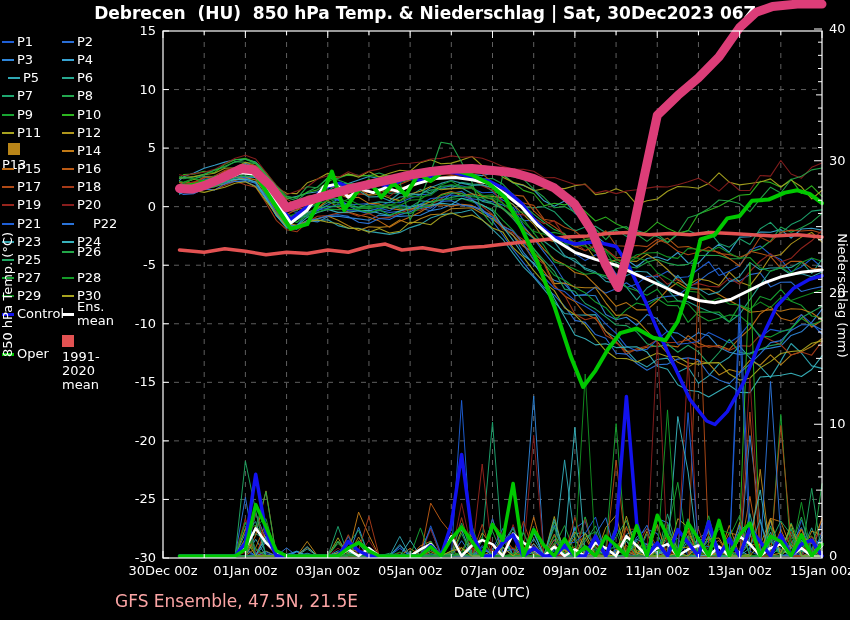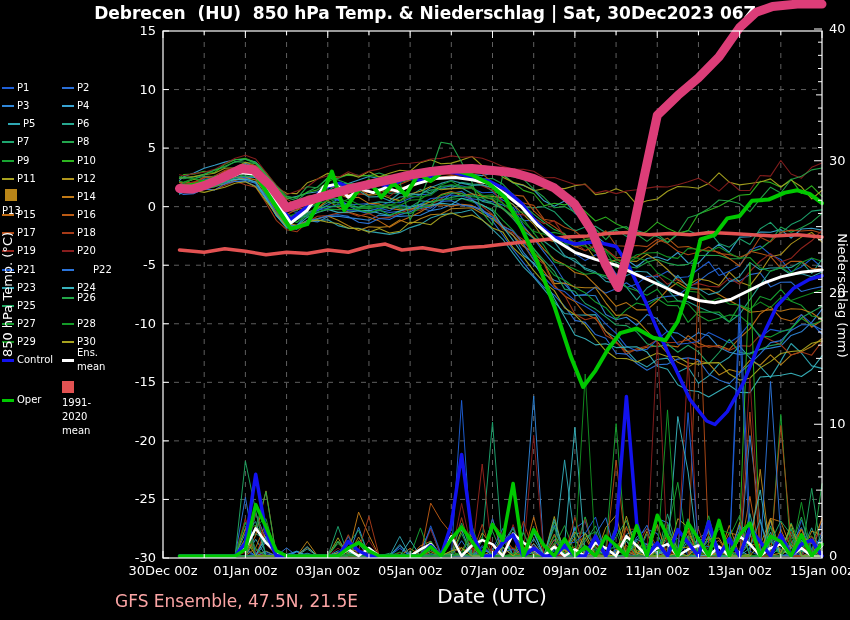--- a/index.html
+++ b/index.html
@@ -1,30 +1,30 @@
 <!DOCTYPE html>
 <html><head>
 <meta charset="utf-8">
 <style>
   html,body{margin:0;padding:0;background:#000;}
   #figure{position:relative;width:850px;height:620px;background:#000;overflow:hidden;
           font-family:"DejaVu Sans","Liberation Sans",sans-serif;color:#fff;}
   #chart-title{position:absolute;left:0;right:0;top:3px;text-align:center;
                font-size:17px;font-weight:bold;white-space:pre;color:#fff;}
-  #legend{position:absolute;left:0;top:0;width:120px;height:380px;font-size:10px;margin-top:46px;}
+  #legend{position:absolute;left:0;top:0;width:120px;height:380px;font-size:13px;}
   .leg-item{position:absolute;display:flex;align-items:center;gap:3px;height:16px;}
   .leg-item.wrap{align-items:flex-start;height:auto;}
   .leg-swatch{display:inline-block;width:12px;flex:0 0 12px;}
   .leg-label{color:#fff;line-height:14px;}
   #svgwrap{position:absolute;left:0;top:0;}
   .axis-title{position:absolute;font-size:13px;color:#fff;text-align:center;width:240px;}
   #ylabel-left{left:-113px;top:287px;transform:rotate(-90deg);}
   #ylabel-right{left:722px;top:288px;transform:rotate(90deg);}
   #footer-left{position:absolute;left:115px;top:591px;font-size:17px;color:#fca5a5;}
-  #footer-xlabel{position:absolute;left:392px;width:200px;top:584px;text-align:center;font-size:20px;color:#fff;}
+  #footer-xlabel{position:absolute;left:392px;width:200px;top:584px;text-align:center;font-size:14px;color:#fff;}
   #footer-right{position:absolute;left:585px;width:200px;top:591px;text-align:center;font-size:17px;color:#f2f2f2;}
 </style>
 </head>
 <body>
 
 <div id="figure">
   <div id="chart-title">Debrecen  (HU)  850 hPa Temp. &amp; Niederschlag | Sat, 30Dec2023 06Z</div>
   <div id="legend">
       <div class="leg-item" style="left: 2px; top: 34px;">
         <span class="leg-swatch" style="height: 2px; background: rgb(31, 95, 214);"></span>

